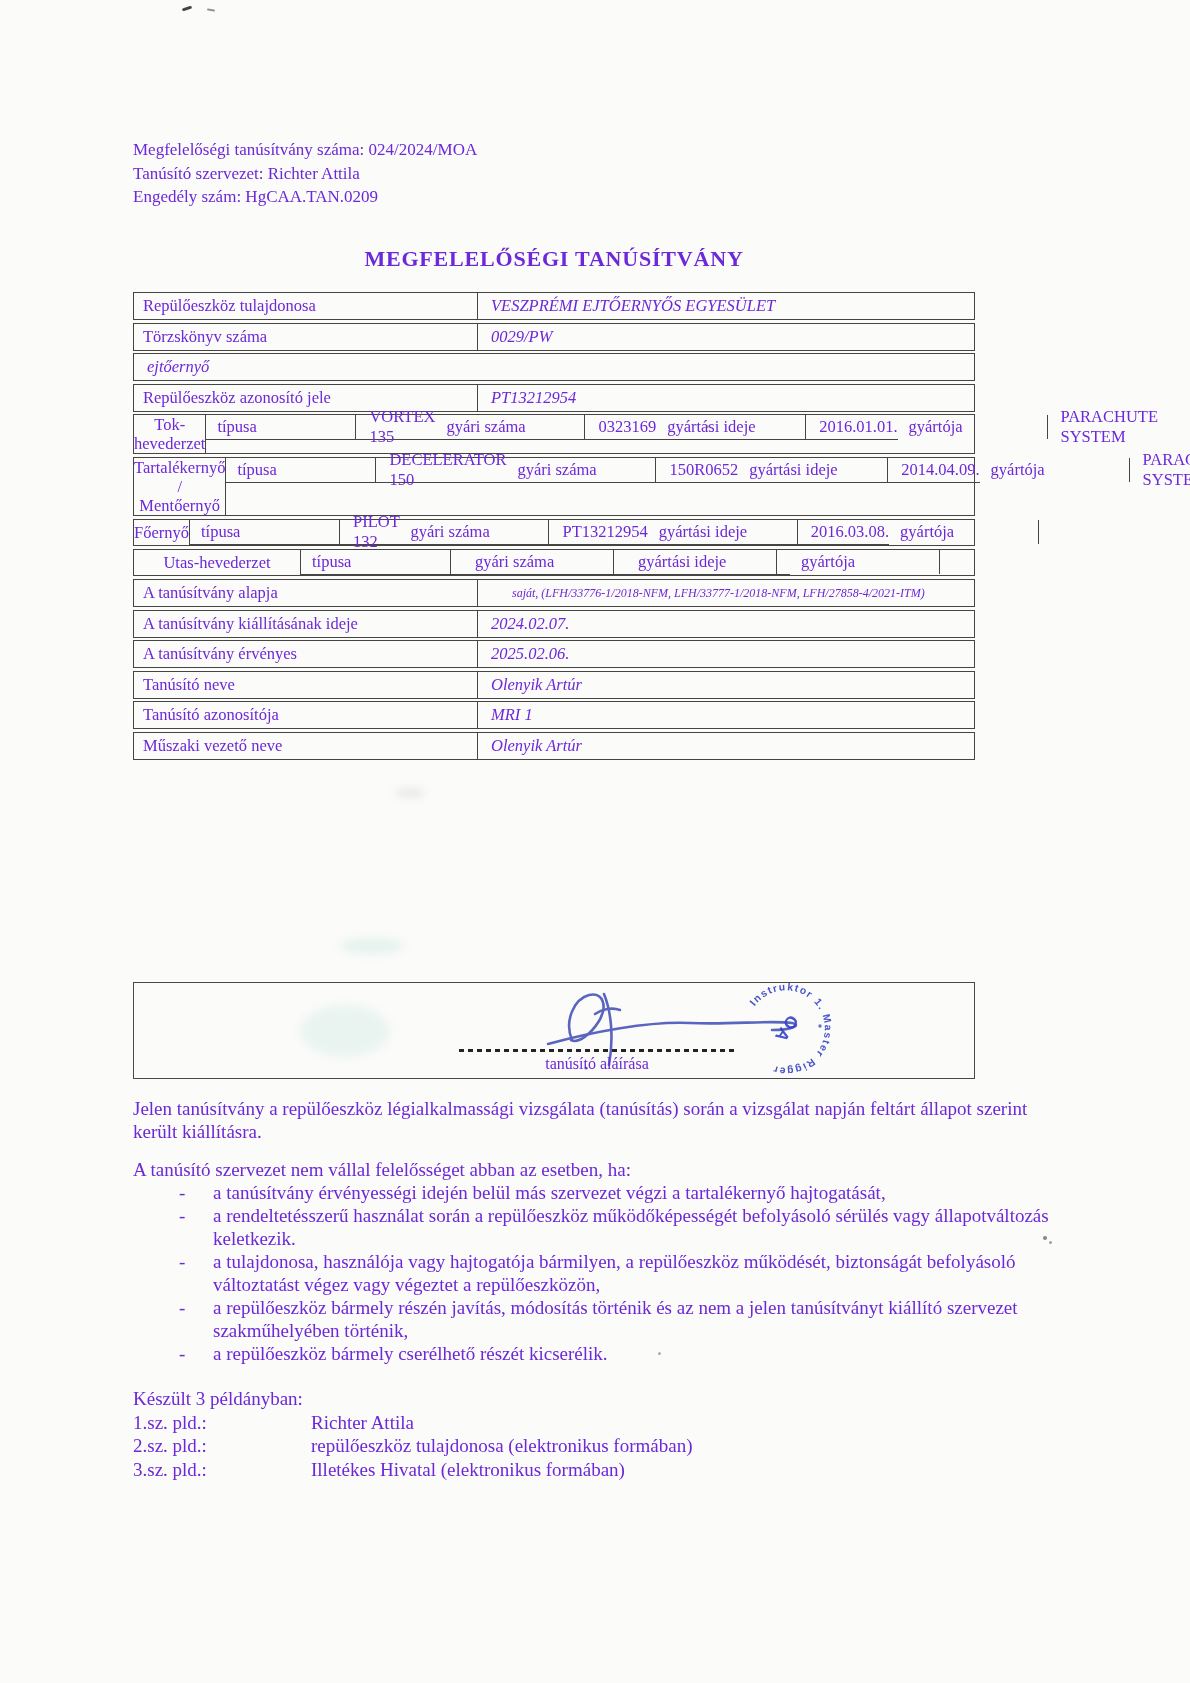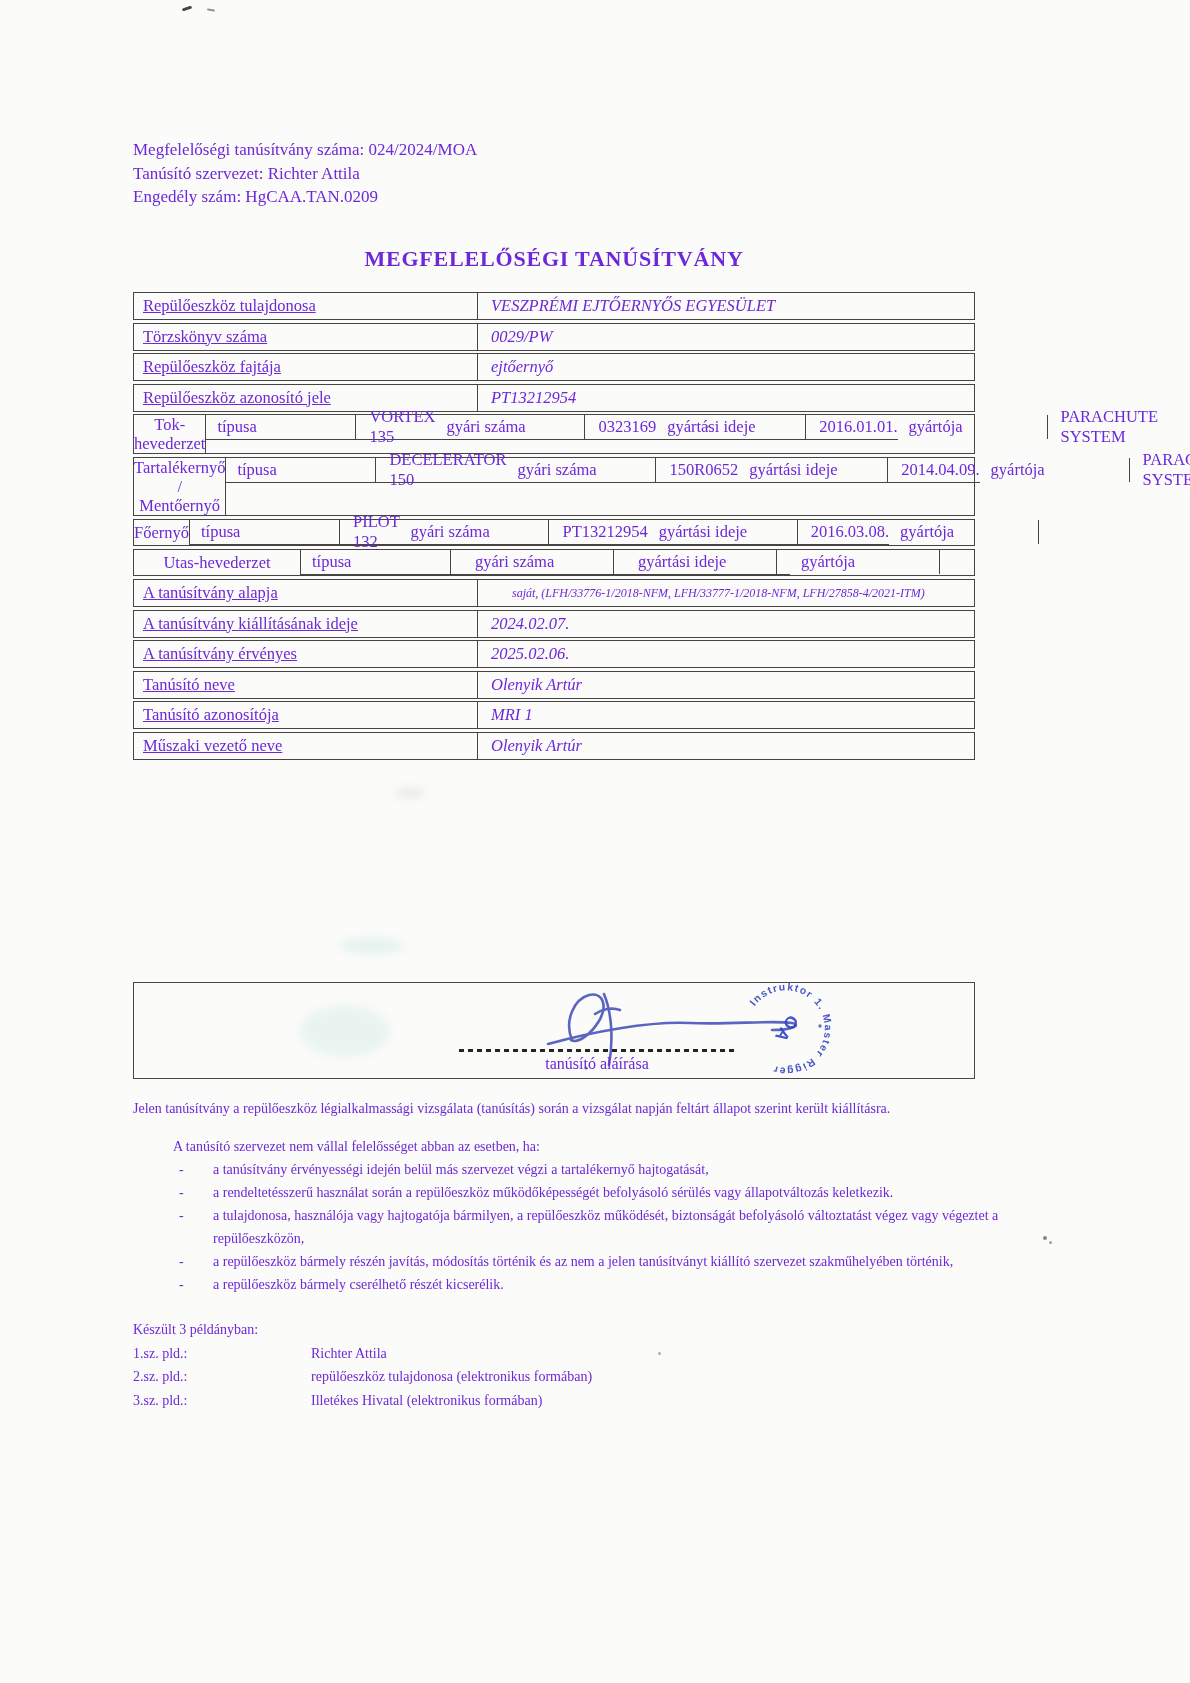--- a/index.html
+++ b/index.html
@@ -12,21 +12,21 @@
   
   .refblock{position:absolute;left:133px;top:138px;font-size:17px;line-height:23.5px;}
   
   .title{position:absolute;left:133px;top:246px;width:842px;margin:0;text-align:center;
          font-size:22px;font-weight:bold;letter-spacing:0.8px;}
   
   .tbl{position:absolute;left:133px;top:292px;width:842px;box-sizing:border-box;}
   .row{display:flex;border:1.5px solid #474543;height:26px;margin-bottom:2.5px;
        align-items:stretch;background:transparent;}
   .cell{display:flex;align-items:center;font-size:16.5px;box-sizing:border-box;}
-  .lab{width:344px;padding-left:9px;border-right:1.5px solid #474543;text-decoration:underline;}
+  .lab{width:344px;padding-left:9px;border-right:1.5px solid #474543;}
   .val{flex:1;padding-left:13px;font-style:italic;}
   .val.smallval{font-size:12px;padding-left:34px;}
   .group{display:flex;border:1.5px solid #474543;margin-bottom:3px;align-items:stretch;}
   .gname{width:167px;border-right:1.5px solid #474543;display:flex;align-items:center;
          justify-content:center;text-align:center;font-size:16.5px;white-space:pre-line;line-height:19px;}
   .gsub{flex:1;display:flex;flex-direction:row;}
   .srow{display:flex;height:24px;border-bottom:1.2px solid #474543;align-items:stretch;}
   .srow:last-child{border-bottom:none;}
   .slab{width:150px;padding-left:11px;border-right:1.5px solid #474543;}
   .sval{flex:1;padding-left:13px;}
@@ -37,23 +37,23 @@
             background:repeating-linear-gradient(90deg,#232323 0 5px,transparent 5px 9px);}
   .sigcaption{position:absolute;left:330px;top:72px;width:266px;text-align:center;font-size:16px;}
   .sigsvg{position:absolute;left:0;top:0;width:842px;height:97px;}
   .stamp{position:absolute;left:598px;top:-8px;width:108px;height:108px;
          transform:rotate(-57deg);opacity:0.9;}
   .ringtext{font-family:"Liberation Sans",sans-serif;font-size:11.5px;letter-spacing:1.6px;
             fill:#3442c6;font-weight:bold;}
   .centertext{font-family:"Liberation Sans",sans-serif;font-size:19px;font-weight:bold;
               fill:#3442c6;letter-spacing:2px;text-anchor:middle;}
   
-  .legal{position:absolute;left:133px;top:1097px;width:940px;font-size:14px;line-height:23px;}
+  .legal{position:absolute;left:133px;top:1097px;width:940px;font-size:19px;line-height:23px;}
   .para{margin:0;}
-  .mt{margin-top:15px;margin-left:40px;}
+  .mt{margin-top:15px;}
   .mt2{margin-top:22px;}
   .bullet{position:relative;padding-left:80px;}
   .bmark{position:absolute;left:46px;top:0;}
   
   .copies-line{line-height:23.5px;}
   .cnum{display:inline-block;width:178px;}
   
   .artifact{position:absolute;pointer-events:none;}
   .smudge{border-radius:50%;filter:blur(4px);}
 </style>
@@ -74,21 +74,20 @@
 
     <div class="row">
       <div class="cell lab">Repülőeszköz tulajdonosa</div>
       <div class="cell val">VESZPRÉMI EJTŐERNYŐS EGYESÜLET</div>
     </div>
     <div class="row">
       <div class="cell lab">Törzskönyv száma</div>
       <div class="cell val">0029/PW</div>
     </div>
     <div class="row">
-      <div class="cell lab">Repülőeszköz fajtája</div>
       <div class="cell val">ejtőernyő</div>
     </div>
     <div class="row">
       <div class="cell lab">Repülőeszköz azonosító jele</div>
       <div class="cell val">PT13212954</div>
     </div>
 
     <div class="group">
       <div class="cell gname">Tok-hevederzet</div>
       <div class="gsub">

